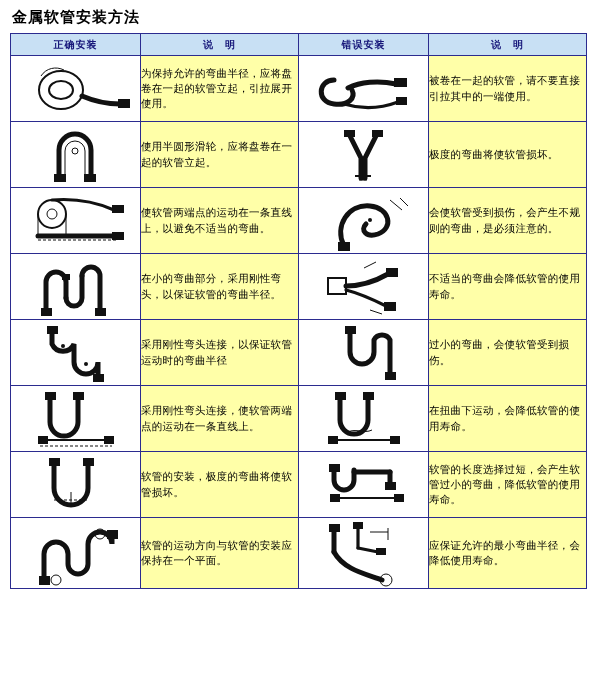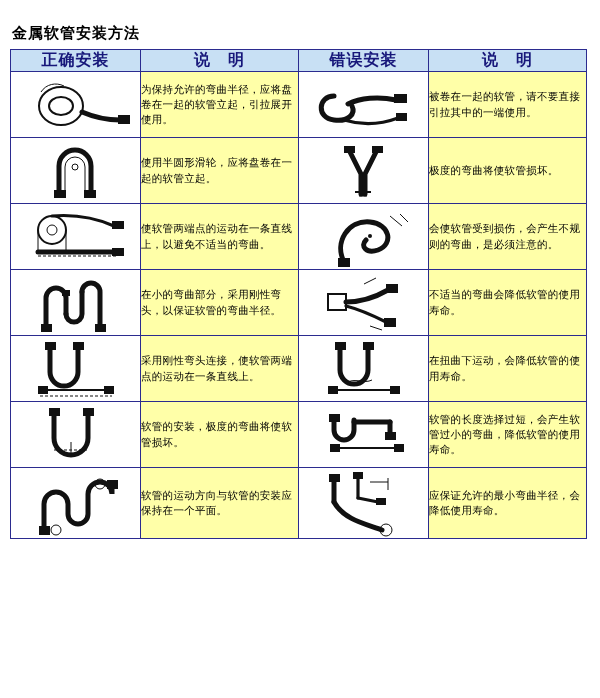--- a/index.html
+++ b/index.html
@@ -12,21 +12,21 @@
     height: 698px;
     font-family: "DejaVu Sans", "Liberation Sans", sans-serif;
     color: #000000;
     overflow: hidden;
   }
   .page {
     position: relative;
     width: 600px;
     height: 698px;
     box-sizing: border-box;
-    padding: 22px 10px 0 10px;
+    padding: 6px 10px 0 10px;
   }
   .page-title {
     font-size: 15px;
     font-weight: bold;
     letter-spacing: 1px;
     margin: 2px 0 6px 2px;
     color: #000;
   }
   table.hose-table {
     border-collapse: collapse;
@@ -35,21 +35,21 @@
     border: 1px solid #2b2b8f;
   }
   table.hose-table td, table.hose-table th {
     border: 1px solid #2b2b8f;
     padding: 0;
     vertical-align: middle;
   }
   thead th {
     background: #c8e0f4;
     color: #17177a;
-    font-size: 16px;
+    font-size: 10px;
     font-weight: bold;
     height: 21px;
     letter-spacing: 1px;
     font-family: Liberation Serif, serif;
   }
   .col-img { width: 130px; }
   .col-txt { width: 158px; }
   td.img-cell {
     background: #ffffff;
     text-align: center;
@@ -189,20 +189,40 @@
             <rect x="82" y="12" width="12" height="9" fill="#111"></rect>
             <path d="M42 34 C 58 38, 70 44, 82 50" class="thick2"></path>
             <rect x="80" y="46" width="12" height="9" fill="#111"></rect>
             <path d="M60 12 L72 6" class="s1"></path>
             <path d="M66 54 L78 58" class="s1"></path>
           </svg>
         </td>
         <td class="txt-cell">不适当的弯曲会降低软管的使用寿命。</td>
       </tr>
 
+      <tr>
+        <td class="img-cell">
+          <svg width="120" height="62" viewBox="0 0 120 62">
+            <path d="M36 8 L36 22 A12 12 0 0 0 58 22 L58 40 A12 12 0 0 0 82 40 L82 56" class="thick"></path>
+            <rect x="31" y="4" width="11" height="8" fill="#111"></rect>
+            <rect x="77" y="52" width="11" height="8" fill="#111"></rect>
+            <circle cx="47" cy="24" r="2" class="fl"></circle>
+            <circle cx="70" cy="42" r="2" class="fl"></circle>
+          </svg>
+        </td>
+        <td class="txt-cell">采用刚性弯头连接，以保证软管运动时的弯曲半径</td>
+        <td class="img-cell">
+          <svg width="120" height="62" viewBox="0 0 120 62">
+            <path d="M46 8 L46 30 A12 12 0 0 0 70 30 L70 18 A9 9 0 0 1 86 18 L86 54" class="thick"></path>
+            <rect x="41" y="4" width="11" height="8" fill="#111"></rect>
+            <rect x="81" y="50" width="11" height="8" fill="#111"></rect>
+          </svg>
+        </td>
+        <td class="txt-cell">过小的弯曲，会使软管受到损伤。</td>
+      </tr>
 
       <tr>
         <td class="img-cell">
           <svg width="120" height="62" viewBox="0 0 120 62">
             <path d="M34 8 L34 34 A14 14 0 0 0 62 34 L62 8" class="thick"></path>
             <rect x="29" y="4" width="11" height="8" fill="#111"></rect>
             <rect x="57" y="4" width="11" height="8" fill="#111"></rect>
             <path d="M24 52 L96 52" class="s"></path>
             <rect x="22" y="48" width="10" height="8" fill="#111"></rect>
             <rect x="88" y="48" width="10" height="8" fill="#111"></rect>

